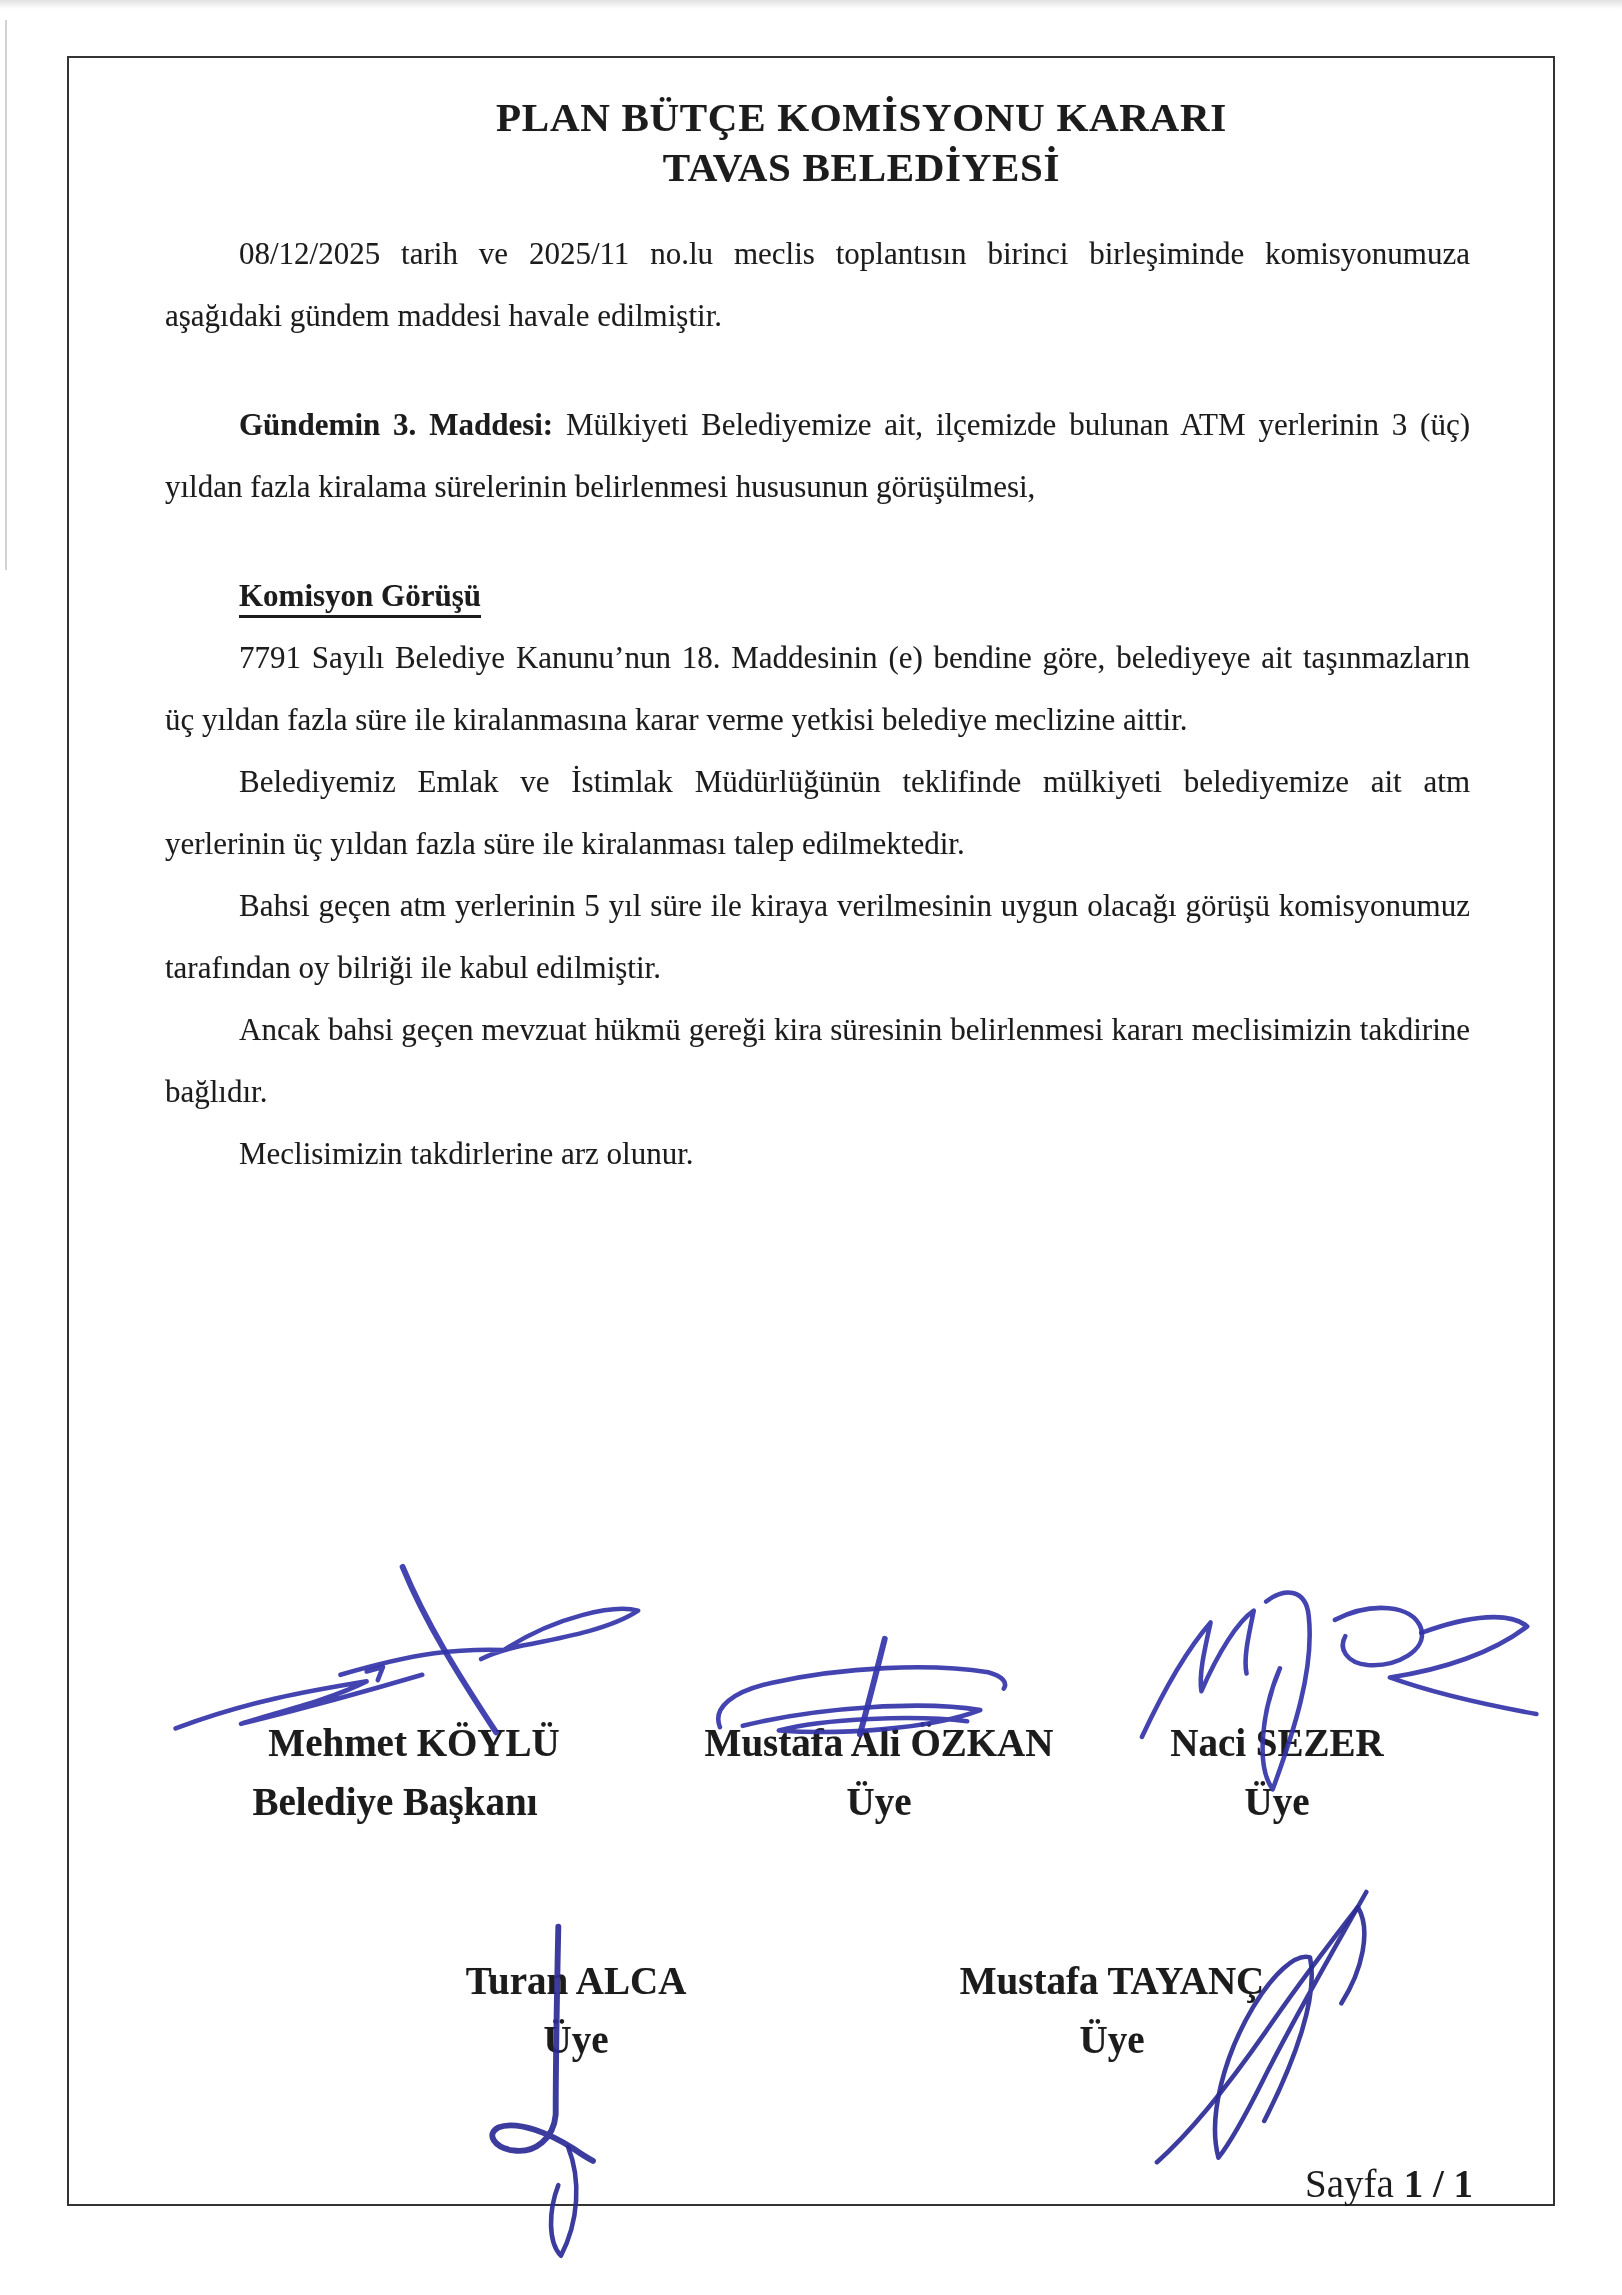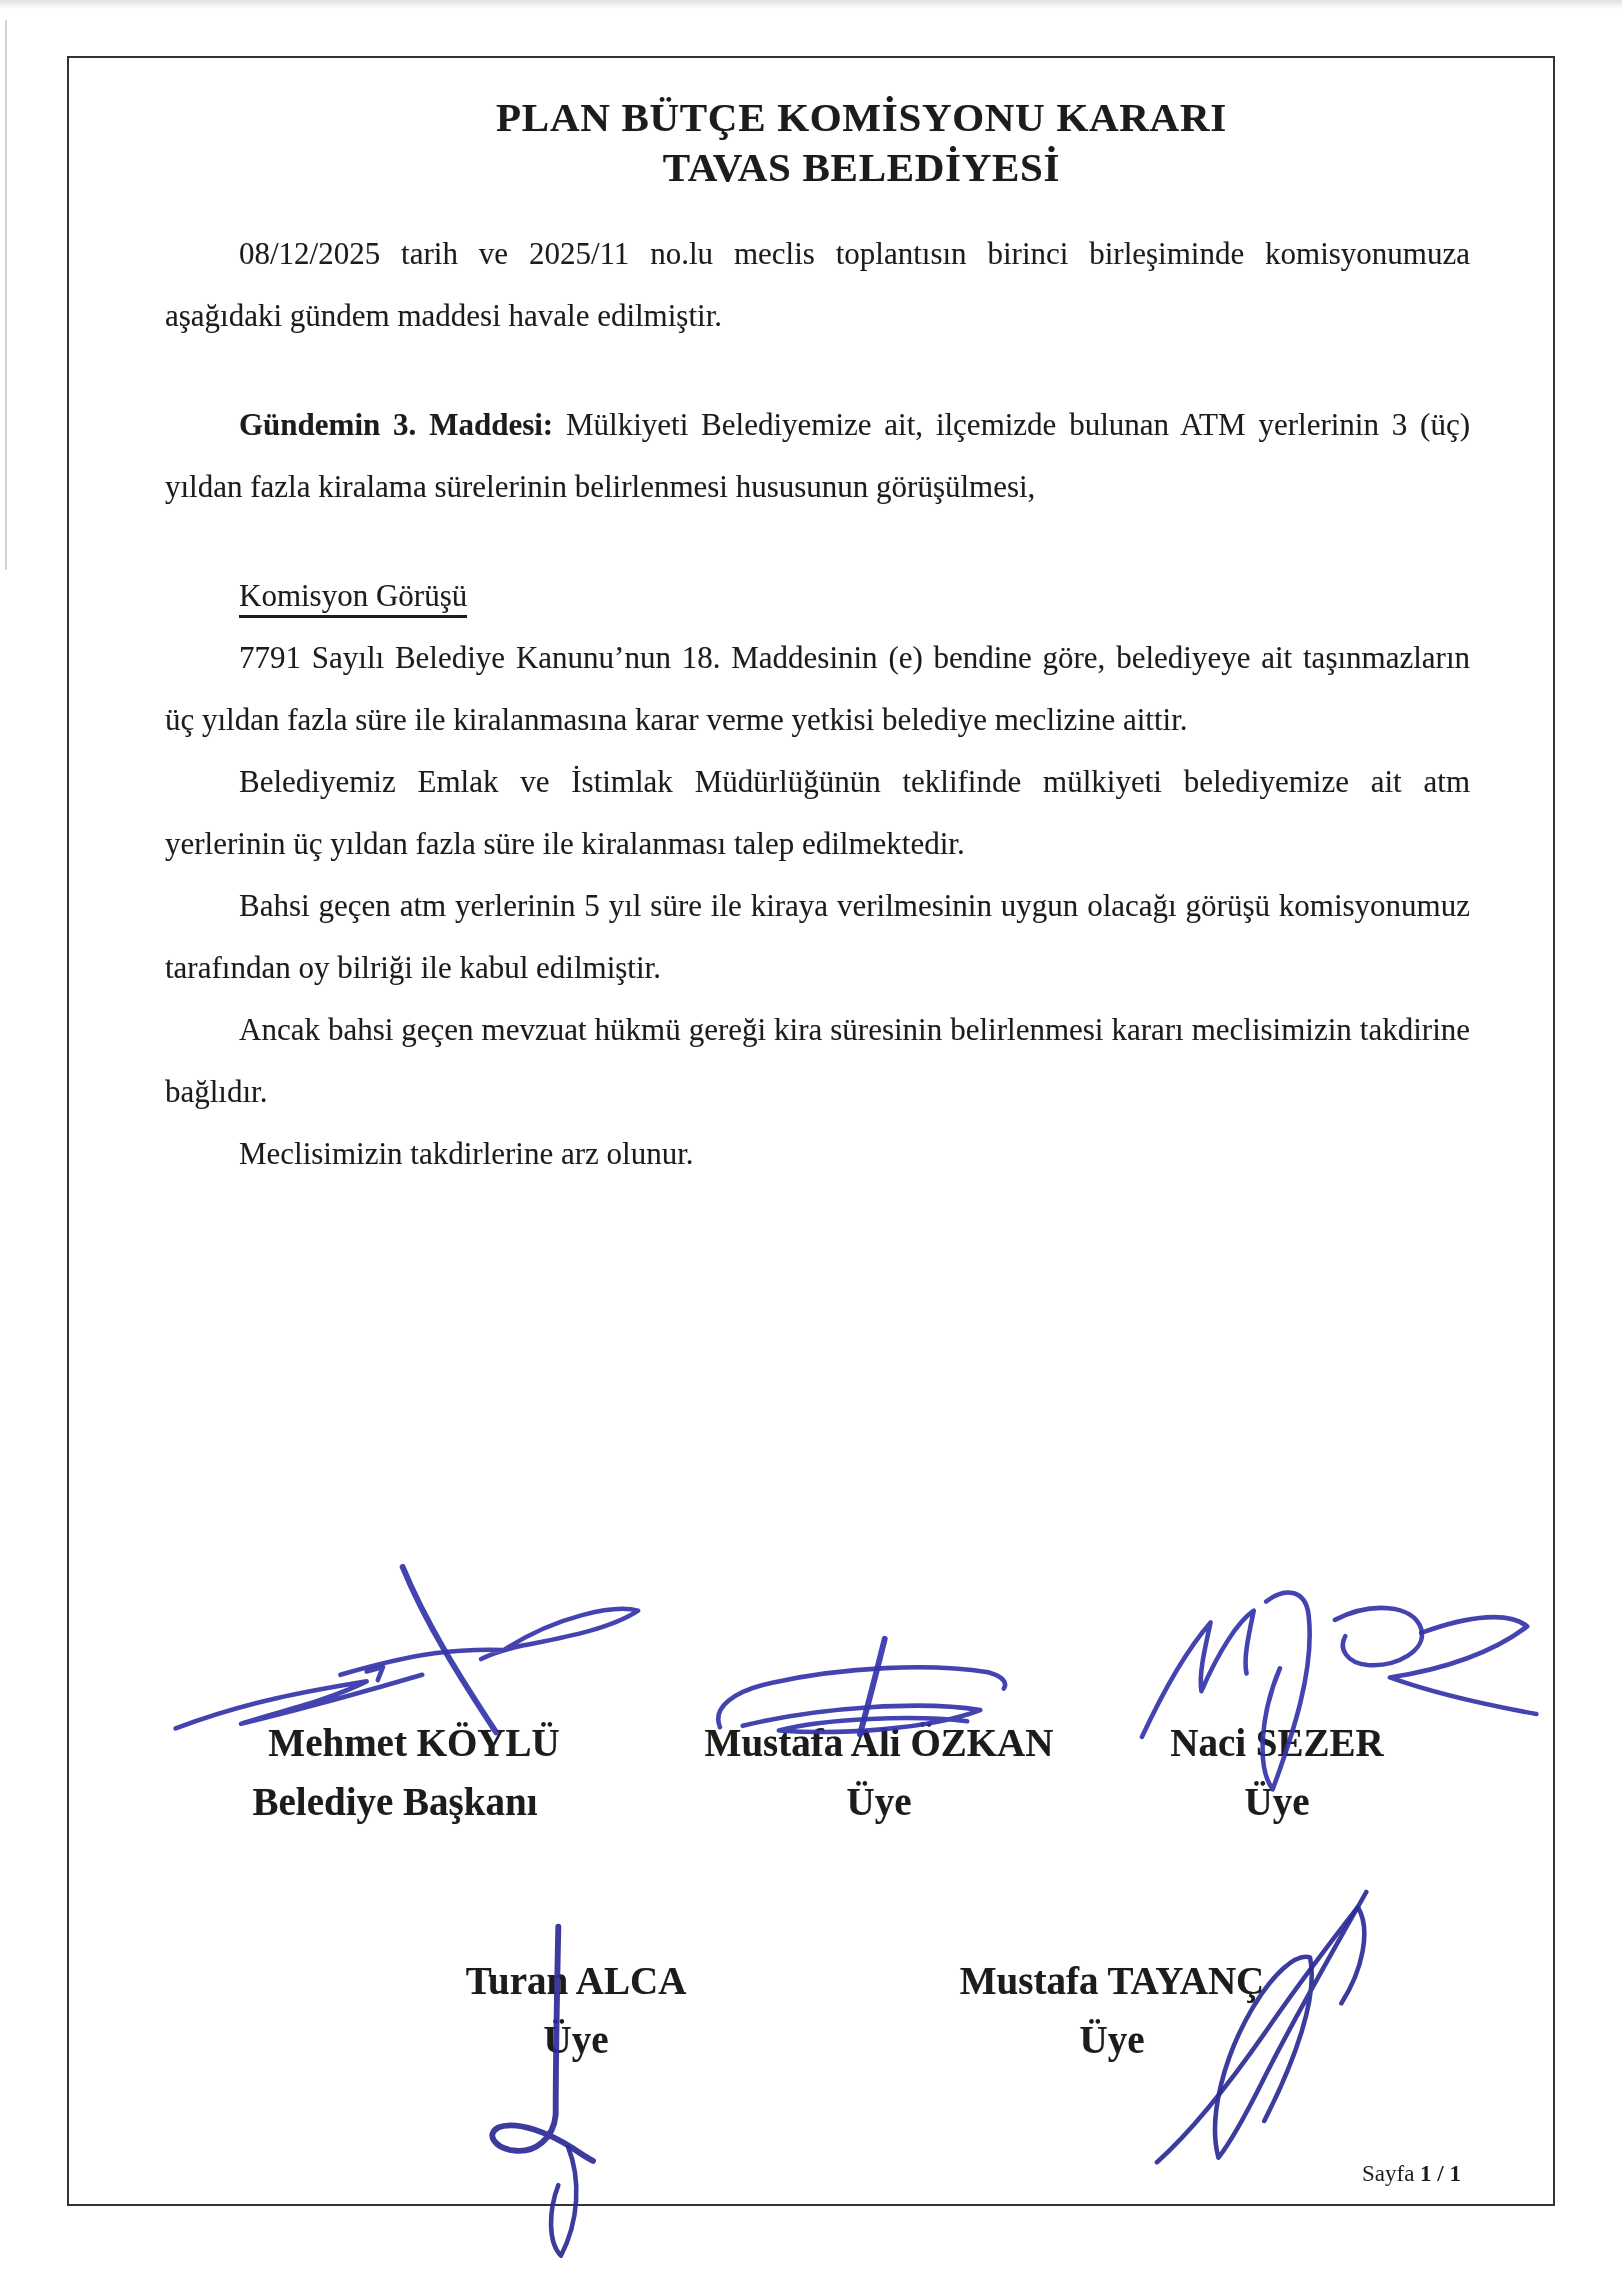--- a/index.html
+++ b/index.html
@@ -45,38 +45,38 @@
   .body {
     font-size: 31px;
     line-height: 62px;
     text-indent: 74px;
     text-shadow: 0 0 0.7px rgba(0,0,0,.25);
   }
   .just { text-align: justify; text-justify: inter-word; hyphens: none; }
   .mt-first { margin-top: 33px; }
   .mt-block { margin-top: 47px; }
   .heading-underline {
-    font-weight: normal;
+    font-weight: bold;
     border-bottom: 3.3px solid #1c1c1c;
     padding-bottom: 2.6px;
   }
   .agenda-lead { font-weight: bold; }
   .sig-name, .sig-role {
     position: absolute;
     transform: translateX(-50%);
     font-size: 39px;
     font-weight: bold;
     white-space: nowrap;
     line-height: 42px;
     text-shadow: 0 0 0.7px rgba(0,0,0,.35);
   }
   .footer {
     position: absolute;
-    top: 2161px; right: 162px;
-    font-size: 23px;
+    top: 2161px; right: 150px;
+    font-size: 39px;
     white-space: nowrap;
   }
   .footer b { font-weight: bold; }
   .sig-overlay { position: absolute; left: 0; top: 0; pointer-events: none; }
   .ink {
     fill: none;
     stroke: #3434aa;
     stroke-width: 7;
     stroke-linecap: round;
     stroke-linejoin: round;

